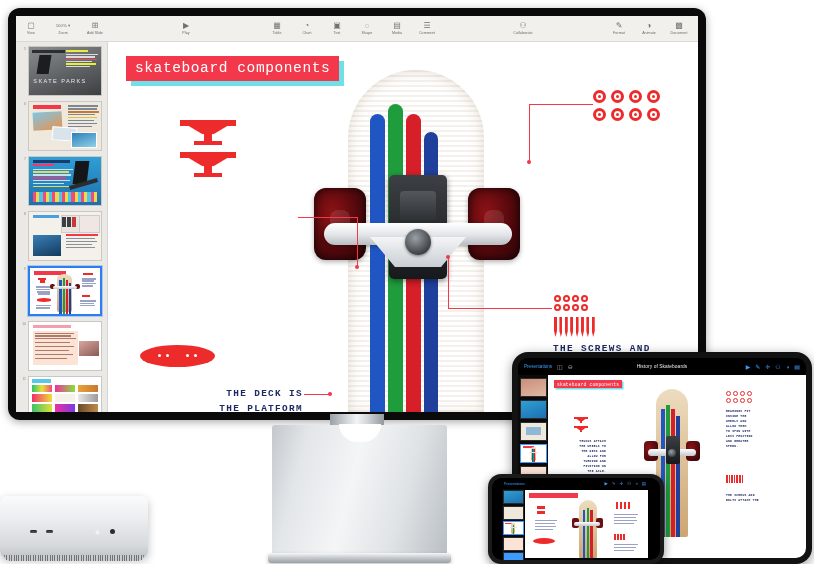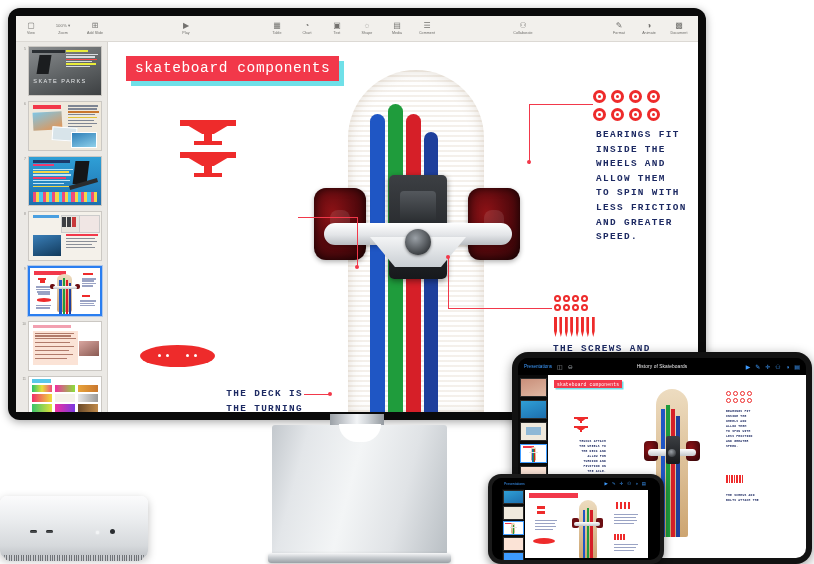--- a/index.html
+++ b/index.html
@@ -614,32 +614,24 @@
           <div class="vline" style="left:421px;top:62px;height:60px"></div>
           <div class="dot" style="left:419px;top:118px"></div>
 
           <div class="line" style="left:340px;top:266px;width:104px"></div>
           <div class="vline" style="left:340px;top:216px;height:50px"></div>
           <div class="dot" style="left:338px;top:213px"></div>
 
           <div class="line" style="left:196px;top:352px;width:26px"></div>
           <div class="dot" style="left:220px;top:350px"></div>
 
-          <div class="nav-txt t-bearings">BEARINGS FIT
-INSIDE THE
-WHEELS AND
-ALLOW THEM
-TO SPIN WITH
-LESS FRICTION
-AND GREATER
-SPEED.</div>
           <div class="nav-txt t-screws">THE SCREWS AND
 BOLTS ATTACH THE</div>
           <div class="nav-txt t-deck">THE DECK IS
-THE TURNING</div>
+THE PLATFORM</div>
         </div>
       </div>
     </div>
   </div>
 
   <div class="stand-neck"></div>
   <div class="stand-base">
     <div class="stand-notch"></div>
   </div>
 

